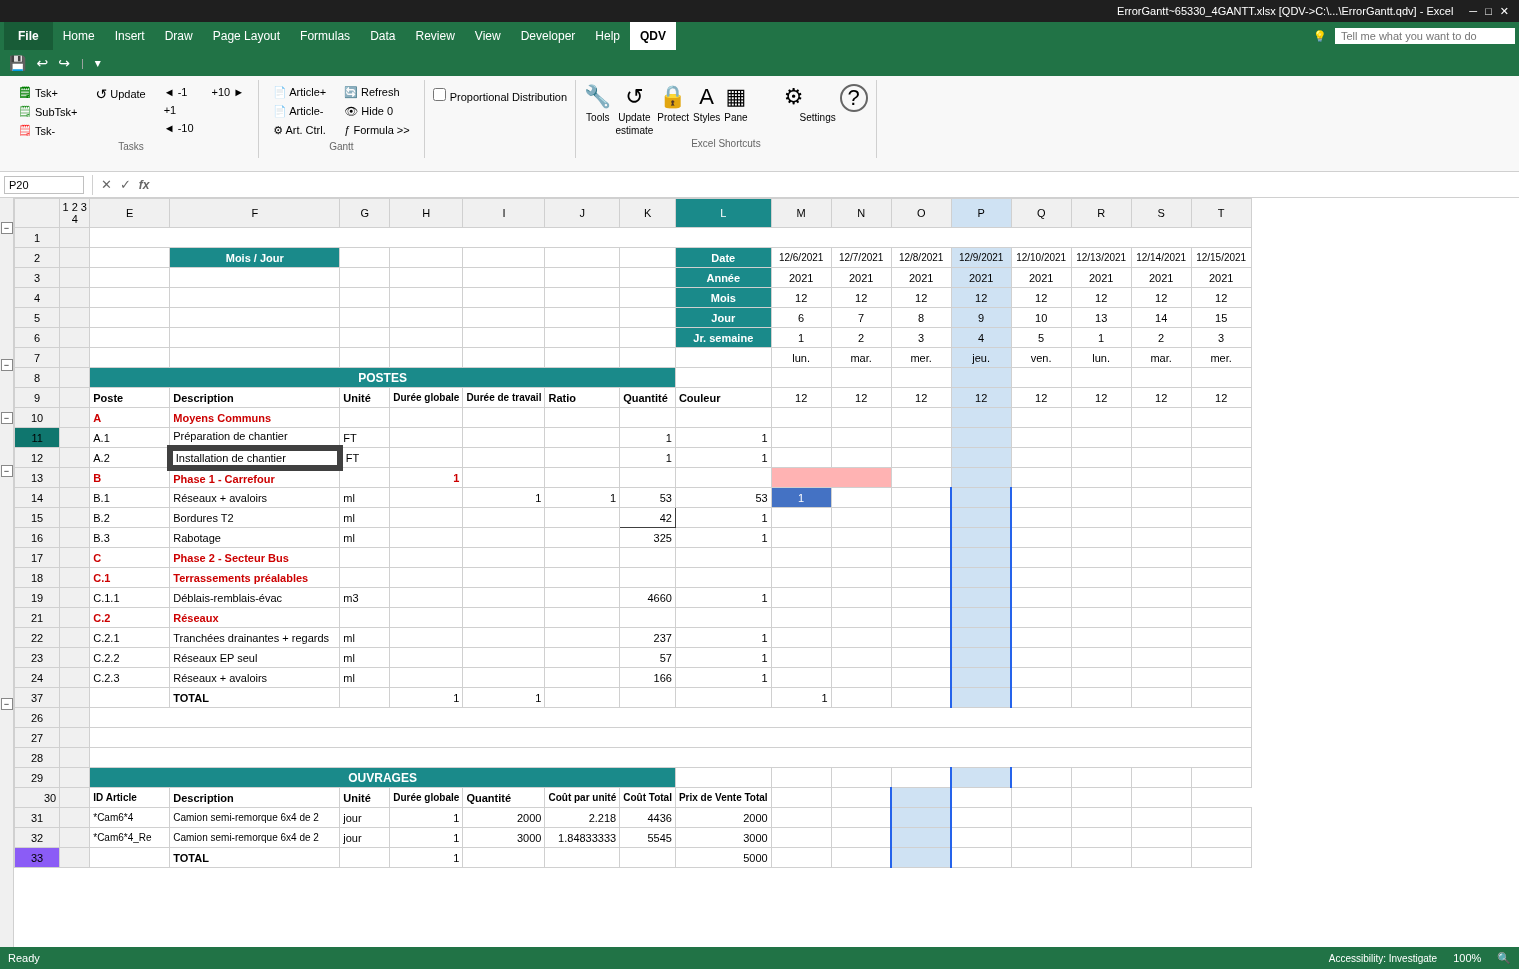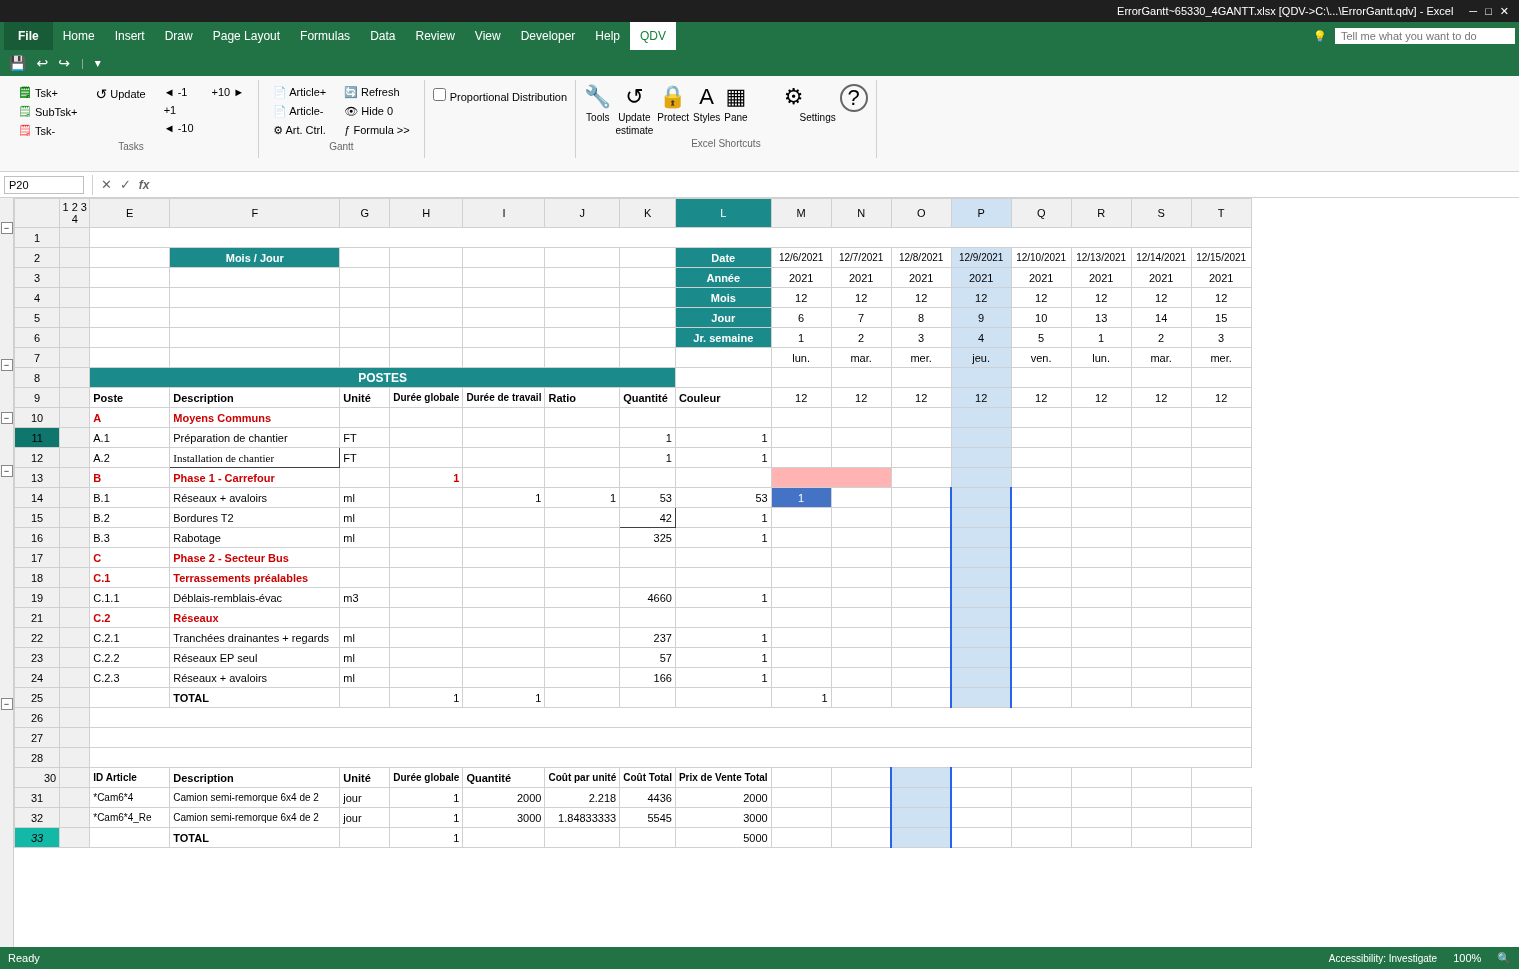--- a/index.html
+++ b/index.html
@@ -40,22 +40,22 @@
       color: #fff;
       padding: 4px 10px;
       font-size: 12px;
       cursor: pointer;
       height: 28px;
       display: flex;
       align-items: center;
     }
     #menu-bar .active-tab {
       background: #fff;
-      color: #15803d;
-      font-weight: normal;
+      color: #000000;
+      font-weight: bold;
     }
     #menu-bar .search-area {
       margin-left: auto;
       display: flex;
       align-items: center;
       gap: 8px;
     }
     #menu-bar .search-input {
       width: 180px;
       padding: 2px 6px;
@@ -546,21 +546,21 @@
           <td style="border:1px solid #d0d0d0;"></td>
           <td style="border:1px solid #d0d0d0;"></td>
           <td style="border:1px solid #d0d0d0;"></td>
           <td style="border:1px solid #d0d0d0;"></td>
         </tr>
 
         <tr>
           <td style="background:#f0f0f0;border:1px solid #d0d0d0;text-align:center;font-size:11px;">12</td>
           <td style="background:#f0f0f0;border:1px solid #d0d0d0;"></td>
           <td style="border:1px solid #d0d0d0;">A.2</td>
-          <td style="border:1px solid #404040;font-family:Liberation Serif, serif;">Installation de chantier</td>
+          <td style="border:6px solid #404040;">Installation de chantier</td>
           <td style="border:1px solid #d0d0d0;">FT</td>
           <td style="border:1px solid #d0d0d0;"></td>
           <td style="border:1px solid #d0d0d0;"></td>
           <td style="border:1px solid #d0d0d0;"></td>
           <td style="border:1px solid #d0d0d0;text-align:right;">1</td>
           <td style="border:1px solid #d0d0d0;text-align:right;">1</td>
           <td style="border:1px solid #d0d0d0;"></td>
           <td style="border:1px solid #d0d0d0;"></td>
           <td style="border:1px solid #d0d0d0;"></td>
           <td style="border:1px solid #d0d0d0;background:#cfe2f3;"></td>
@@ -795,21 +795,21 @@
           <td style="border:1px solid #d0d0d0;"></td>
           <td style="border:1px solid #d0d0d0;"></td>
           <td style="border:1px solid #d0d0d0;background:#cfe2f3;border-left:2px solid #2563eb;"></td>
           <td style="border:1px solid #d0d0d0;border-left:2px solid #2563eb;"></td>
           <td style="border:1px solid #d0d0d0;"></td>
           <td style="border:1px solid #d0d0d0;"></td>
           <td style="border:1px solid #d0d0d0;"></td>
         </tr>
 
         <tr>
-          <td style="background:#f0f0f0;border:1px solid #d0d0d0;text-align:center;font-size:11px;">25</td>
+          <td style="background:#f0f0f0;border:1px solid #d0d0d0;text-align:center;font-size:11px;">37</td>
           <td style="background:#f0f0f0;border:1px solid #d0d0d0;"></td>
           <td style="border:1px solid #d0d0d0;"></td>
           <td style="border:1px solid #d0d0d0;font-weight:bold;">TOTAL</td>
           <td style="border:1px solid #d0d0d0;"></td>
           <td style="border:1px solid #d0d0d0;text-align:right;">1</td>
           <td style="border:1px solid #d0d0d0;text-align:right;">1</td>
           <td style="border:1px solid #d0d0d0;"></td>
           <td style="border:1px solid #d0d0d0;"></td>
           <td style="border:1px solid #d0d0d0;"></td>
           <td style="border:1px solid #d0d0d0;text-align:right;">1</td>
@@ -831,20 +831,34 @@
           <td style="background:#f0f0f0;border:1px solid #d0d0d0;text-align:center;font-size:11px;">27</td>
           <td style="background:#f0f0f0;border:1px solid #d0d0d0;"></td>
           <td colspan="16" style="border:1px solid #d0d0d0;"></td>
         </tr>
         <tr>
           <td style="background:#f0f0f0;border:1px solid #d0d0d0;text-align:center;font-size:11px;">28</td>
           <td style="background:#f0f0f0;border:1px solid #d0d0d0;"></td>
           <td colspan="16" style="border:1px solid #d0d0d0;"></td>
         </tr>
 
+        <tr>
+          <td style="background:#f0f0f0;border:1px solid #d0d0d0;text-align:center;font-size:11px;">29</td>
+          <td style="background:#f0f0f0;border:1px solid #d0d0d0;"></td>
+          <td colspan="7" style="background:#1a8a8a;color:#fff;text-align:center;font-weight:bold;border:1px solid #d0d0d0;font-size:12px;">OUVRAGES</td>
+          <td style="border:1px solid #d0d0d0;"></td>
+          <td style="border:1px solid #d0d0d0;"></td>
+          <td style="border:1px solid #d0d0d0;"></td>
+          <td style="border:1px solid #d0d0d0;"></td>
+          <td style="border:1px solid #d0d0d0;background:#cfe2f3;border-left:2px solid #2563eb;"></td>
+          <td style="border:1px solid #d0d0d0;border-left:2px solid #2563eb;"></td>
+          <td style="border:1px solid #d0d0d0;"></td>
+          <td style="border:1px solid #d0d0d0;"></td>
+          <td style="border:1px solid #d0d0d0;"></td>
+        </tr>
 
         <tr>
           <td style="background:#f0f0f0;border:1px solid #d0d0d0;text-align:left;font-size:11px;padding-left:29px;">30</td>
           <td style="background:#f0f0f0;border:1px solid #d0d0d0;"></td>
           <td style="border:1px solid #d0d0d0;font-weight:bold;font-size:10px;">ID Article</td>
           <td style="border:1px solid #d0d0d0;font-weight:bold;">Description</td>
           <td style="border:1px solid #d0d0d0;font-weight:bold;">Unité</td>
           <td style="border:1px solid #d0d0d0;font-weight:bold;font-size:10px;">Durée globale</td>
           <td style="border:1px solid #d0d0d0;font-weight:bold;">Quantité</td>
           <td style="border:1px solid #d0d0d0;font-weight:bold;font-size:10px;">Coût par unité</td>
@@ -895,21 +909,21 @@
           <td style="border:1px solid #d0d0d0;"></td>
           <td style="border:1px solid #d0d0d0;background:#cfe2f3;border-left:2px solid #2563eb;"></td>
           <td style="border:1px solid #d0d0d0;border-left:2px solid #2563eb;"></td>
           <td style="border:1px solid #d0d0d0;"></td>
           <td style="border:1px solid #d0d0d0;"></td>
           <td style="border:1px solid #d0d0d0;"></td>
           <td style="border:1px solid #d0d0d0;"></td>
         </tr>
 
         <tr>
-          <td style="background:#14b8a6;border:1px solid #d0d0d0;text-align:center;font-size:11px;font-style:italic;">33</td>
+          <td style="background:#8b5cf6;border:1px solid #d0d0d0;text-align:center;font-size:11px;">33</td>
           <td style="background:#f0f0f0;border:1px solid #d0d0d0;"></td>
           <td style="border:1px solid #d0d0d0;"></td>
           <td style="border:1px solid #d0d0d0;font-weight:bold;">TOTAL</td>
           <td style="border:1px solid #d0d0d0;"></td>
           <td style="border:1px solid #d0d0d0;text-align:right;">1</td>
           <td style="border:1px solid #d0d0d0;"></td>
           <td style="border:1px solid #d0d0d0;"></td>
           <td style="border:1px solid #d0d0d0;"></td>
           <td style="border:1px solid #d0d0d0;text-align:right;">5000</td>
           <td style="border:1px solid #d0d0d0;"></td>

